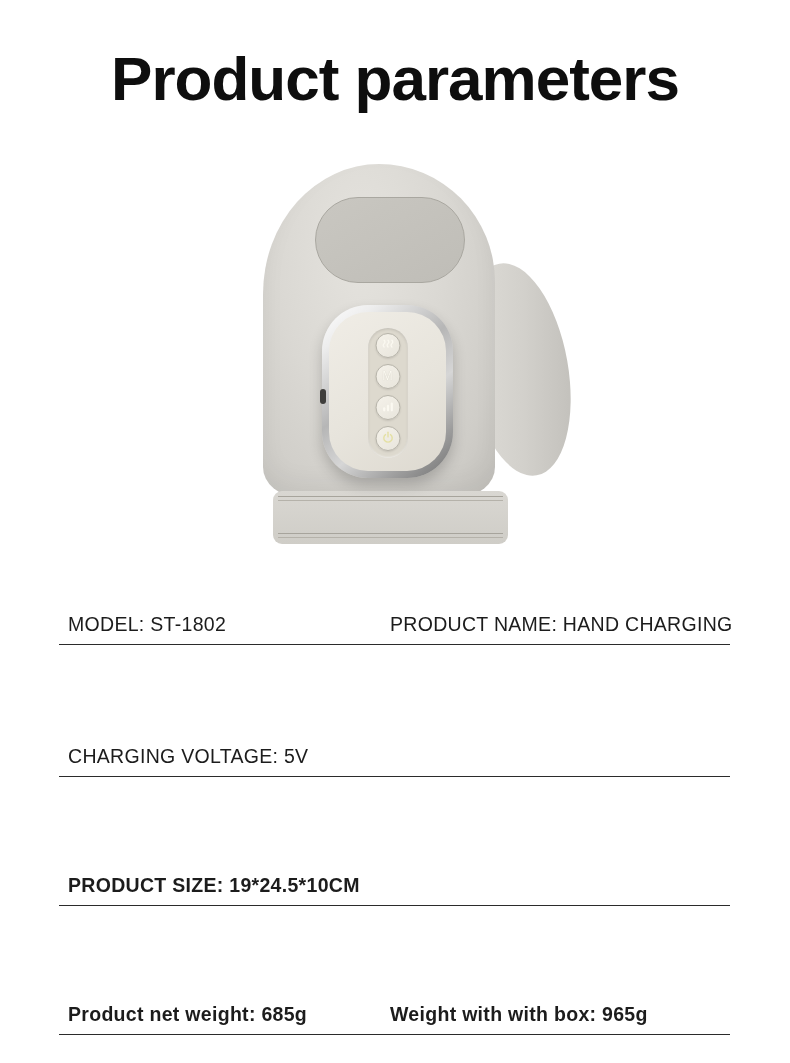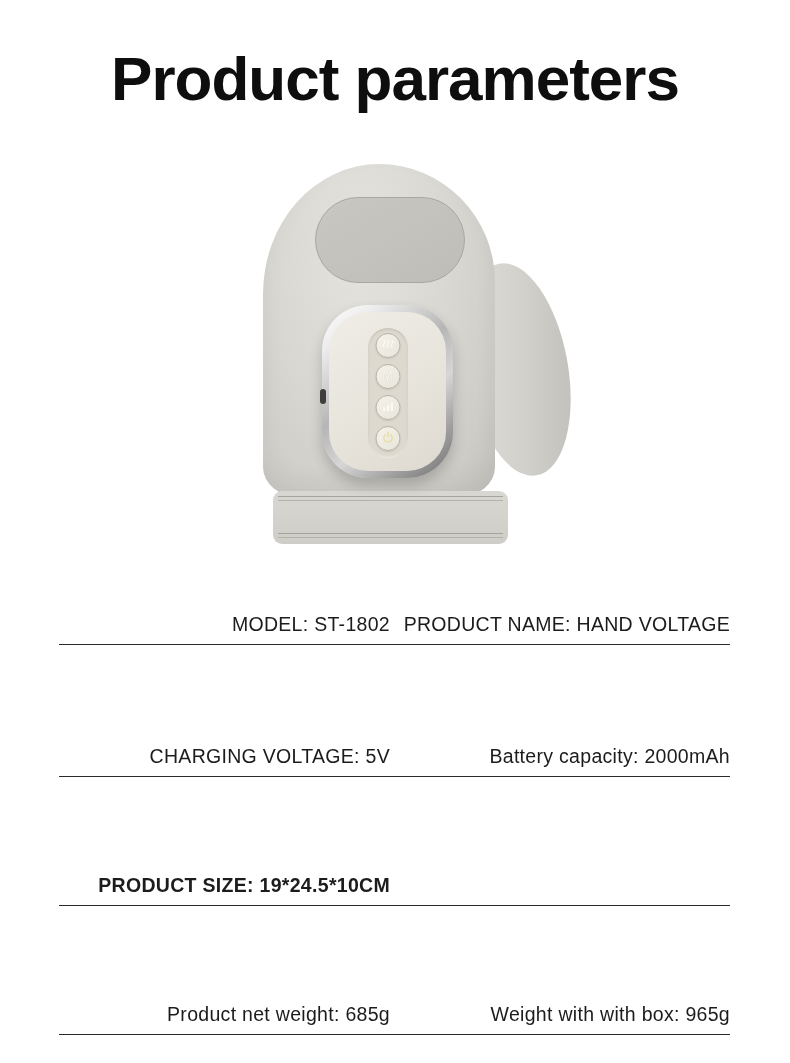--- a/index.html
+++ b/index.html
@@ -83,26 +83,26 @@
   .device-btn.b4 { top:98px; }
   .m-label {
     font-family:"Liberation Sans", sans-serif; font-size:12.5px; font-weight:400;
     color:#fcfaf2; line-height:1; text-shadow:0 0 1px rgba(120,115,100,0.35);
   }
 
   
   .spec-table { position:absolute; left:59px; top:555px; width:671px; }
   .spec-row {
     display:flex; align-items:flex-end;
-    border-bottom:1px solid #2b2b2b; padding-bottom:9px;text-align:right;
+    border-bottom:1px solid #2b2b2b; padding-bottom:9px;
   }
   .spec-row.r1 { height:78px; }
   .spec-row.r2 { height:132px;gap:25px; }
   .spec-row.r3 { height:129px;font-weight:bold; }
-  .spec-row.r4 { height:129px; }
+  .spec-row.r4 { height:129px;font-weight:bold; }
   .spec-cell {
     font-size:19.5px; color:#1c1c1c; letter-spacing:0.3px;
     white-space:nowrap; line-height:1.15;
   }
   .spec-cell.left  { width:331px; padding-left:9px; flex:0 0 331px; }
   .spec-cell.right { flex:1; }
 </style>
 </head>
 <body>
 
@@ -155,25 +155,24 @@
           </div>
 
         </div>
       </div>
     </div>
   </div>
 
   <div class="spec-table">
     <div class="spec-row r1">
       <div class="spec-cell left">MODEL: ST-1802</div>
-      <div class="spec-cell right">PRODUCT NAME: HAND VOLTAGE</div>
+      <div class="spec-cell right">PRODUCT NAME: HAND CHARGING</div>
     </div>
     <div class="spec-row r2">
       <div class="spec-cell left">CHARGING VOLTAGE: 5V</div>
-      <div class="spec-cell right">Battery capacity: 2000mAh</div>
     </div>
     <div class="spec-row r3">
       <div class="spec-cell left">PRODUCT SIZE: 19*24.5*10CM</div>
     </div>
     <div class="spec-row r4">
       <div class="spec-cell left">Product net weight: 685g</div>
       <div class="spec-cell right">Weight with with box: 965g</div>
     </div>
   </div>
 

